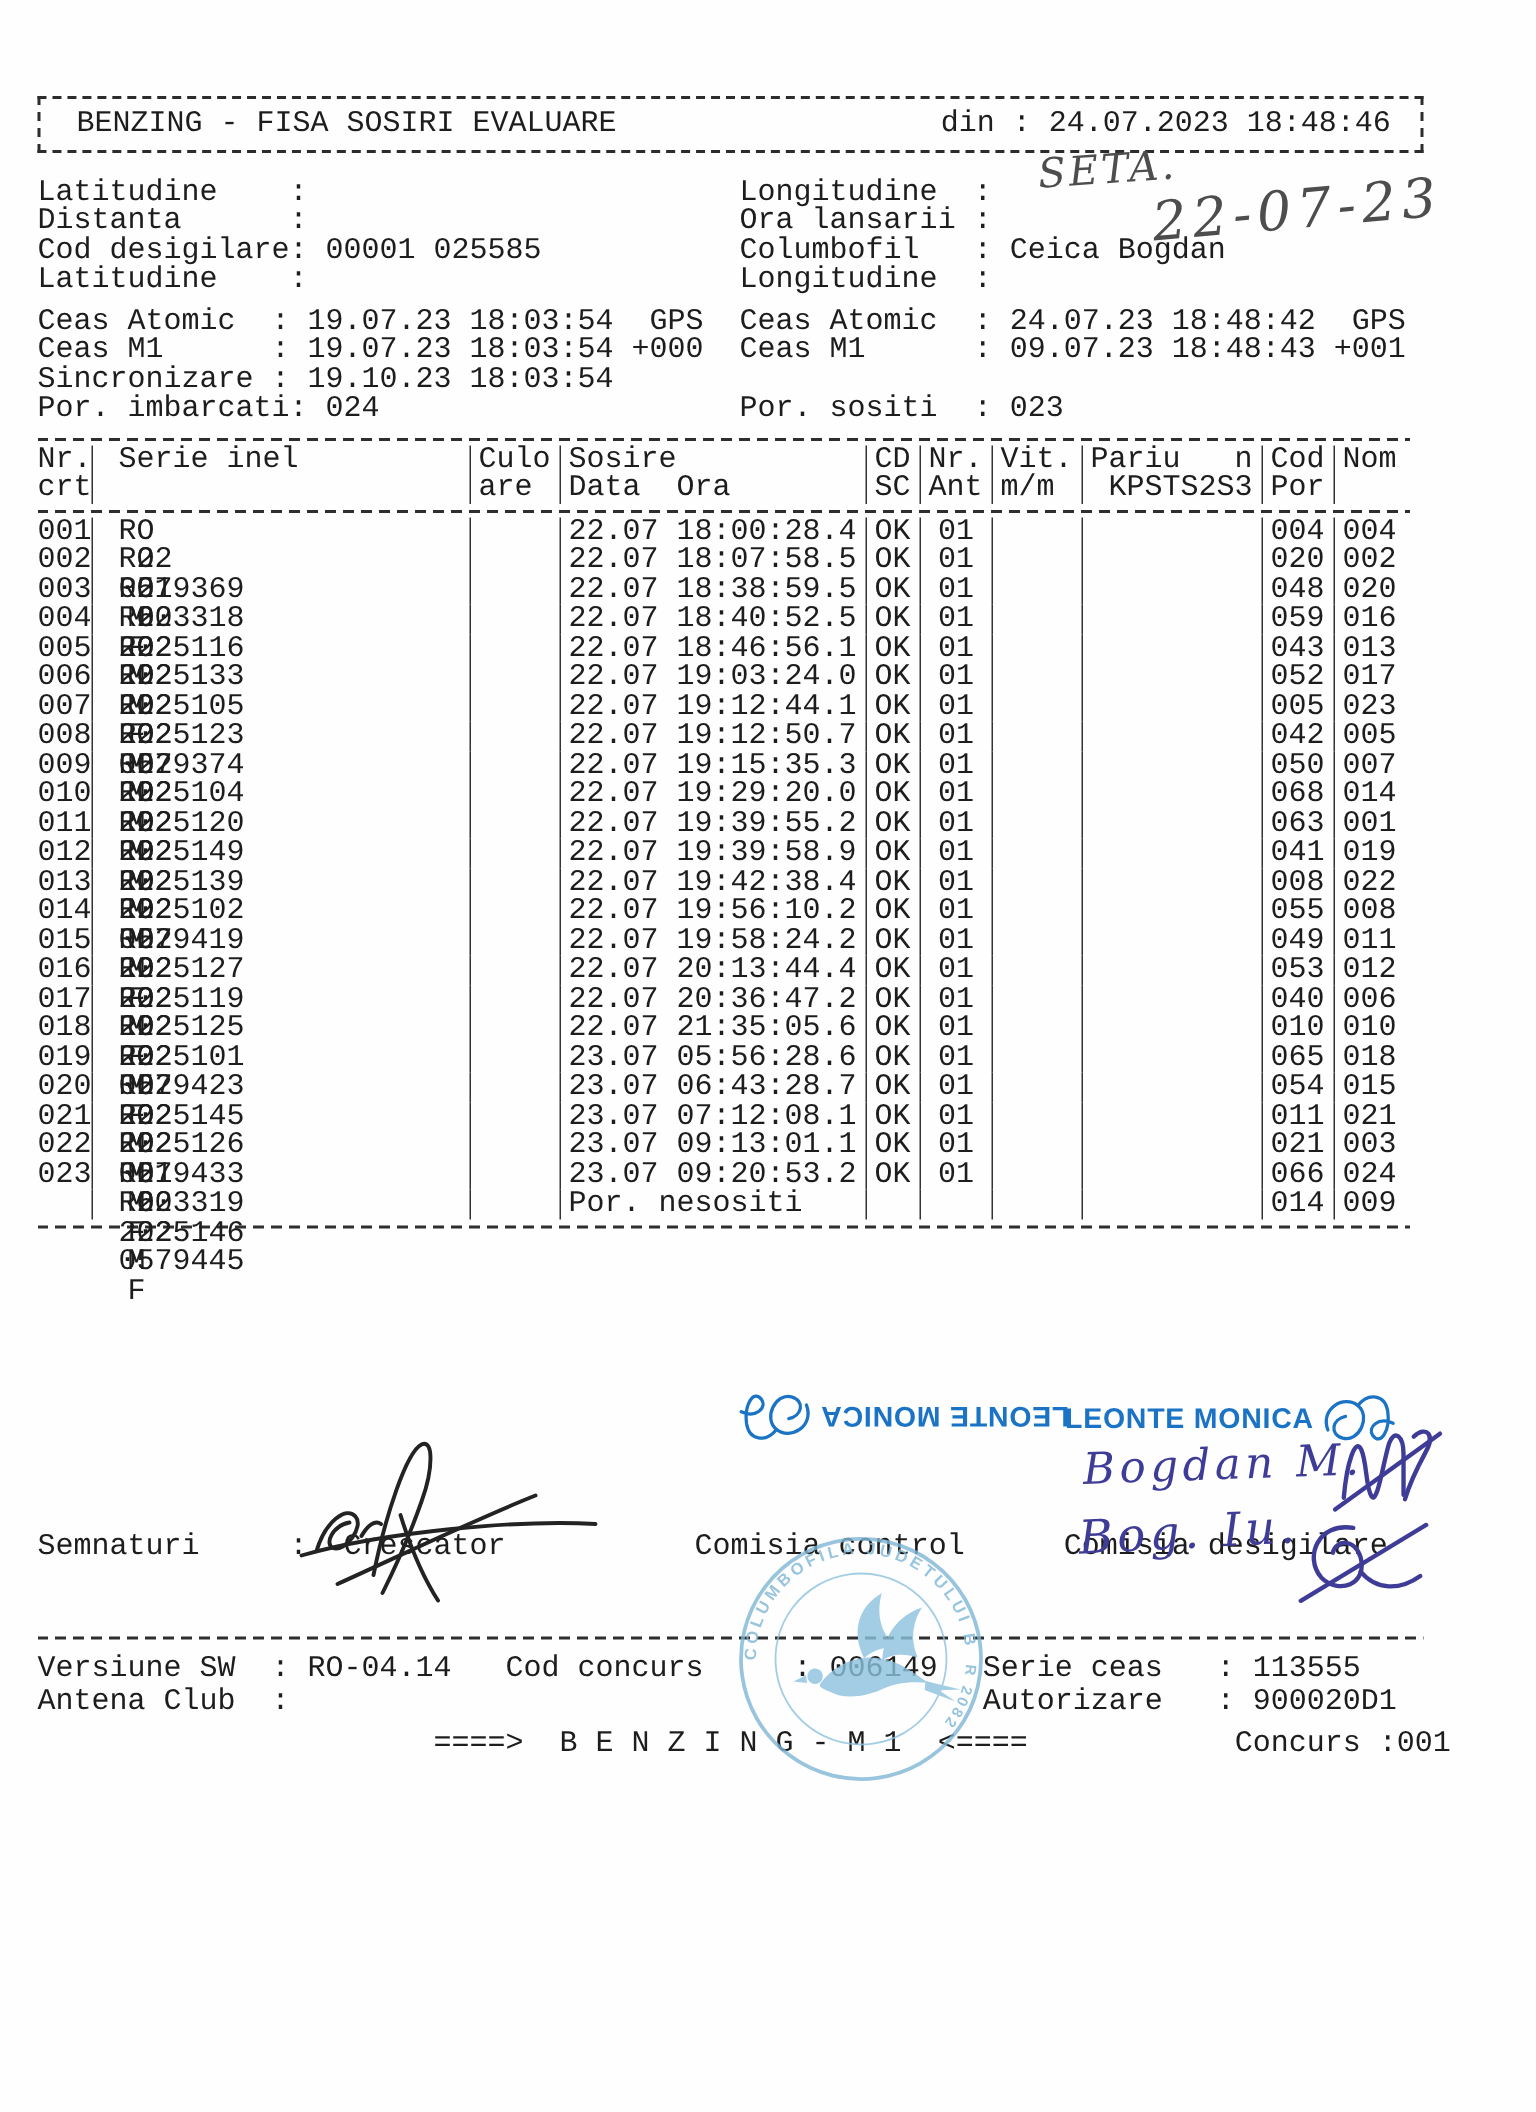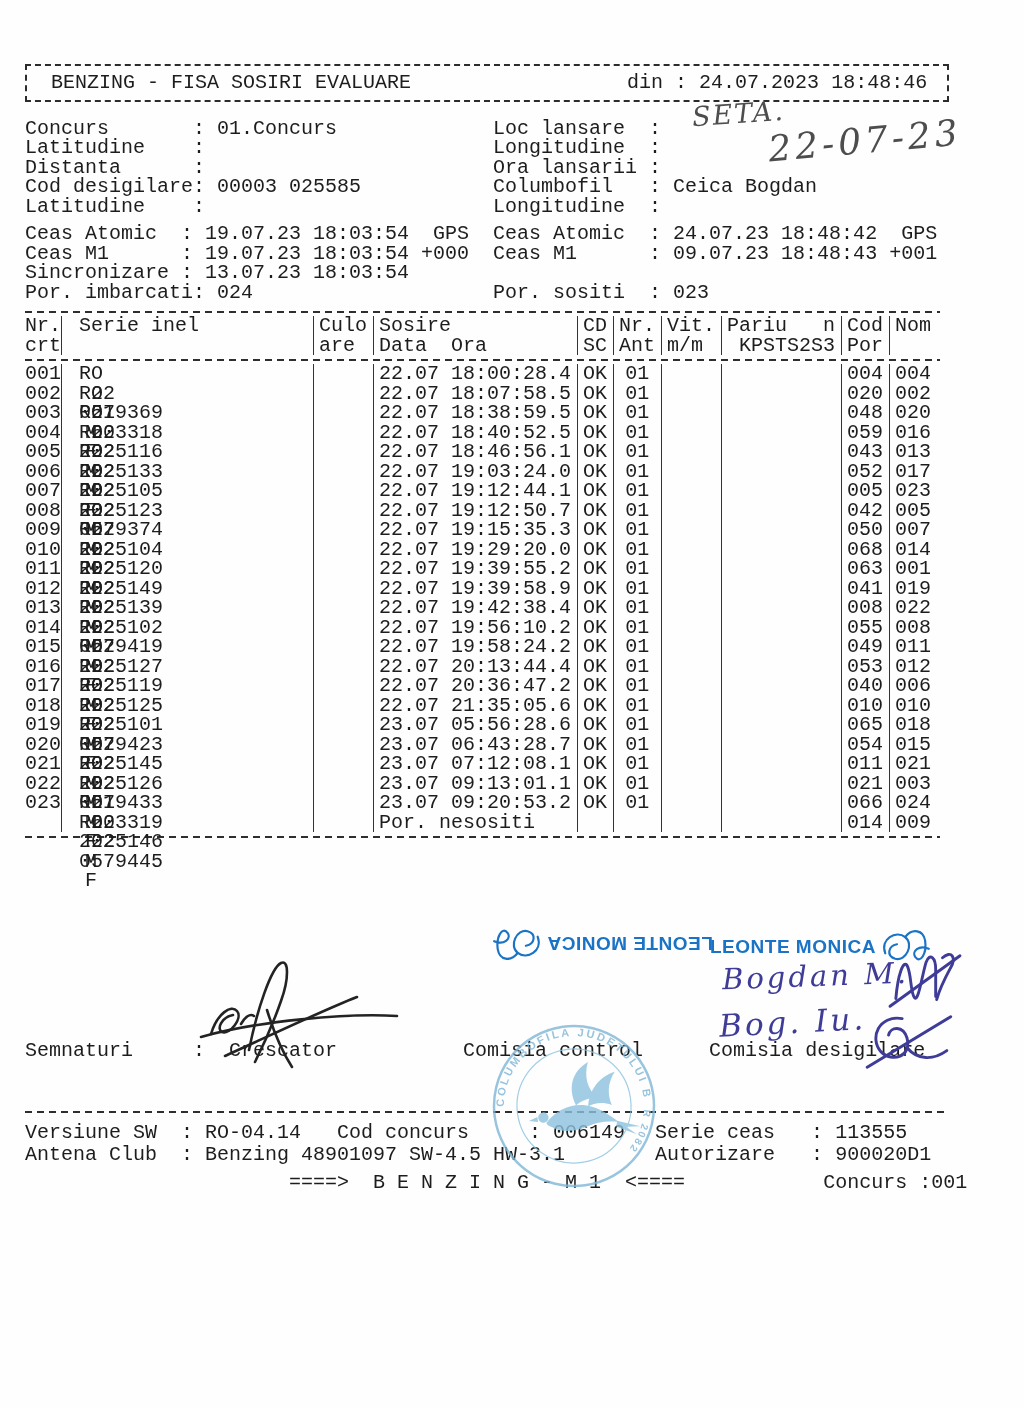--- a/index.html
+++ b/index.html
@@ -66,40 +66,34 @@
 
 <div class="page">
 
   <div class="titlebox">
       <span class="t">BENZING - FISA SOSIRI EVALUARE</span>
       <span class="din">din : 24.07.2023 18:48:46</span>
     </div>
 
   <div class="info">
       <div class="line">
-        <span class="at0">Concurs       :</span>
-        <span class="at16">01.Concurs</span>
-        <span class="at39">Loc lansare  :</span>
-        <span class="at54"></span>
-      </div>
-      <div class="line">
         <span class="at0">Latitudine    :</span>
         <span class="at16"></span>
         <span class="at39">Longitudine  :</span>
         <span class="at54"></span>
       </div>
       <div class="line">
         <span class="at0">Distanta      :</span>
         <span class="at16"></span>
         <span class="at39">Ora lansarii :</span>
         <span class="at54"></span>
       </div>
       <div class="line">
         <span class="at0">Cod desigilare:</span>
-        <span class="at16">00003 025585</span>
+        <span class="at16">00001 025585</span>
         <span class="at39">Columbofil   :</span>
         <span class="at54">Ceica Bogdan</span>
       </div>
       <div class="line">
         <span class="at0">Latitudine    :</span>
         <span class="at16"></span>
         <span class="at39">Longitudine  :</span>
         <span class="at54"></span>
       </div>
     </div>
@@ -112,21 +106,21 @@
         <span class="at54">24.07.23 18:48:42  GPS</span>
       </div>
     <div class="line">
         <span class="at0">Ceas M1      :</span>
         <span class="at15">19.07.23 18:03:54 +000</span>
         <span class="at39">Ceas M1      :</span>
         <span class="at54">09.07.23 18:48:43 +001</span>
       </div>
     <div class="line">
         <span class="at0">Sincronizare :</span>
-        <span class="at15">13.07.23 18:03:54</span>
+        <span class="at15">19.10.23 18:03:54</span>
       </div>
     <div class="line">
         <span class="at0">Por. imbarcati:</span>
         <span class="at16">024</span>
         <span class="at39">Por. sositi  :</span>
         <span class="at54">023</span>
       </div>
   </div>
 
   <div class="tbl">
@@ -176,21 +170,20 @@
     <div class="fline">
         <span class="at0">Versiune SW  :</span>
         <span class="at15">RO-04.14</span>
         <span class="at26">Cod concurs     :</span>
         <span class="at44">006149</span>
         <span class="at52">Serie ceas   :</span>
         <span class="at67">113555</span>
       </div>
     <div class="fline">
         <span class="at0">Antena Club  :</span>
-        <span class="at15">Benzing 48901097 SW-4.5 HW-3.1</span>
         <span class="at52">Autorizare   :</span>
         <span class="at67">900020D1</span>
       </div>
     <div class="fline banner">
         <span class="at22">====&gt;  B E N Z I N G - M 1  &lt;====</span>
         <span class="at66">Concurs :001</span>
       </div>
   </div>
 
   <span class="ov hand hand-loc">SETA.</span>

